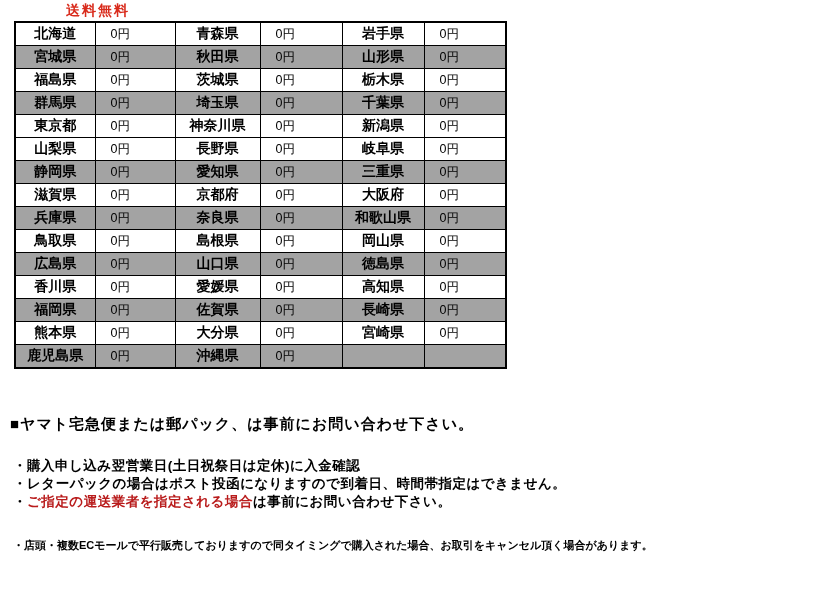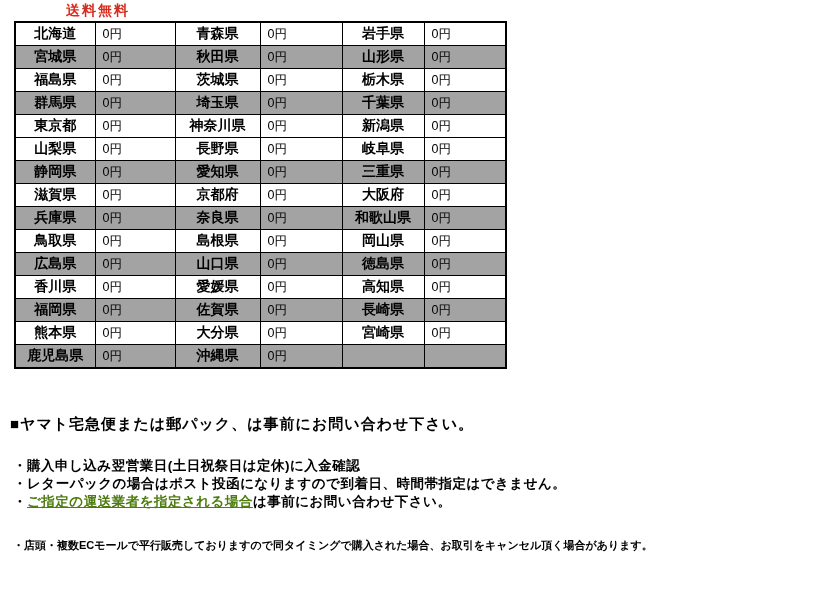--- a/index.html
+++ b/index.html
@@ -37,21 +37,21 @@
     color: #000000;
     overflow: hidden;
     white-space: nowrap;
   }
   table.fee-table td.pref {
     text-align: center;
     font-weight: bold;
   }
   table.fee-table td.fee {
     text-align: left;
-    padding-left: 7px;
+    padding-left: 15px;
     font-weight: normal;
     font-size: 12.5px;
   }
   table.fee-table tr.alt {
     background: #a3a3a3;
   }
   .note-heading {
     position: absolute;
     left: 10px;
     top: 415px;
@@ -64,21 +64,21 @@
     position: absolute;
     left: 13px;
     top: 457px;
     font-size: 13.5px;
     font-weight: bold;
     color: #000000;
     line-height: 18px;
     letter-spacing: 0.5px;
   }
   .bullet-line { white-space: nowrap; }
-  .red-text { color: #4d7c0f; text-decoration: underline; }
+  .red-text { color: #b91c1c; }
   .small-note {
     position: absolute;
     left: 13px;
     top: 538px;
     font-size: 11px;
     font-weight: bold;
     color: #000000;
     white-space: nowrap;
   }
 </style>

